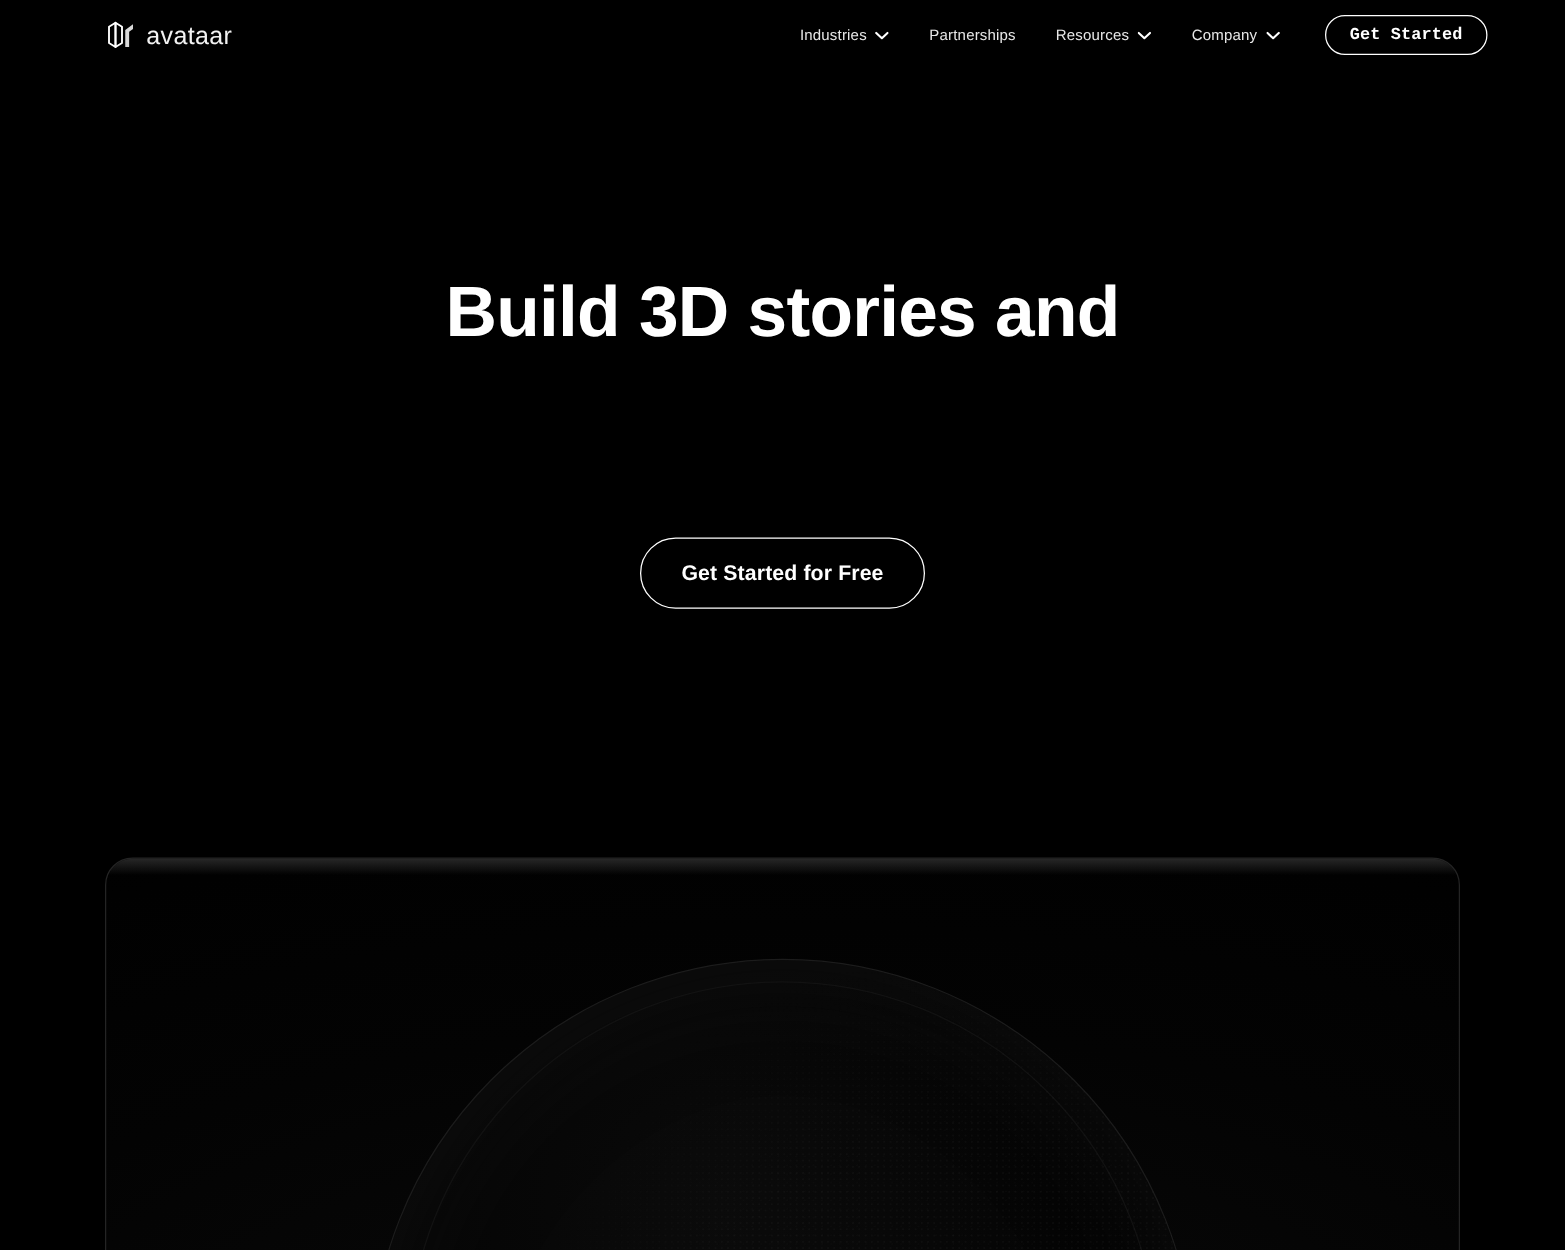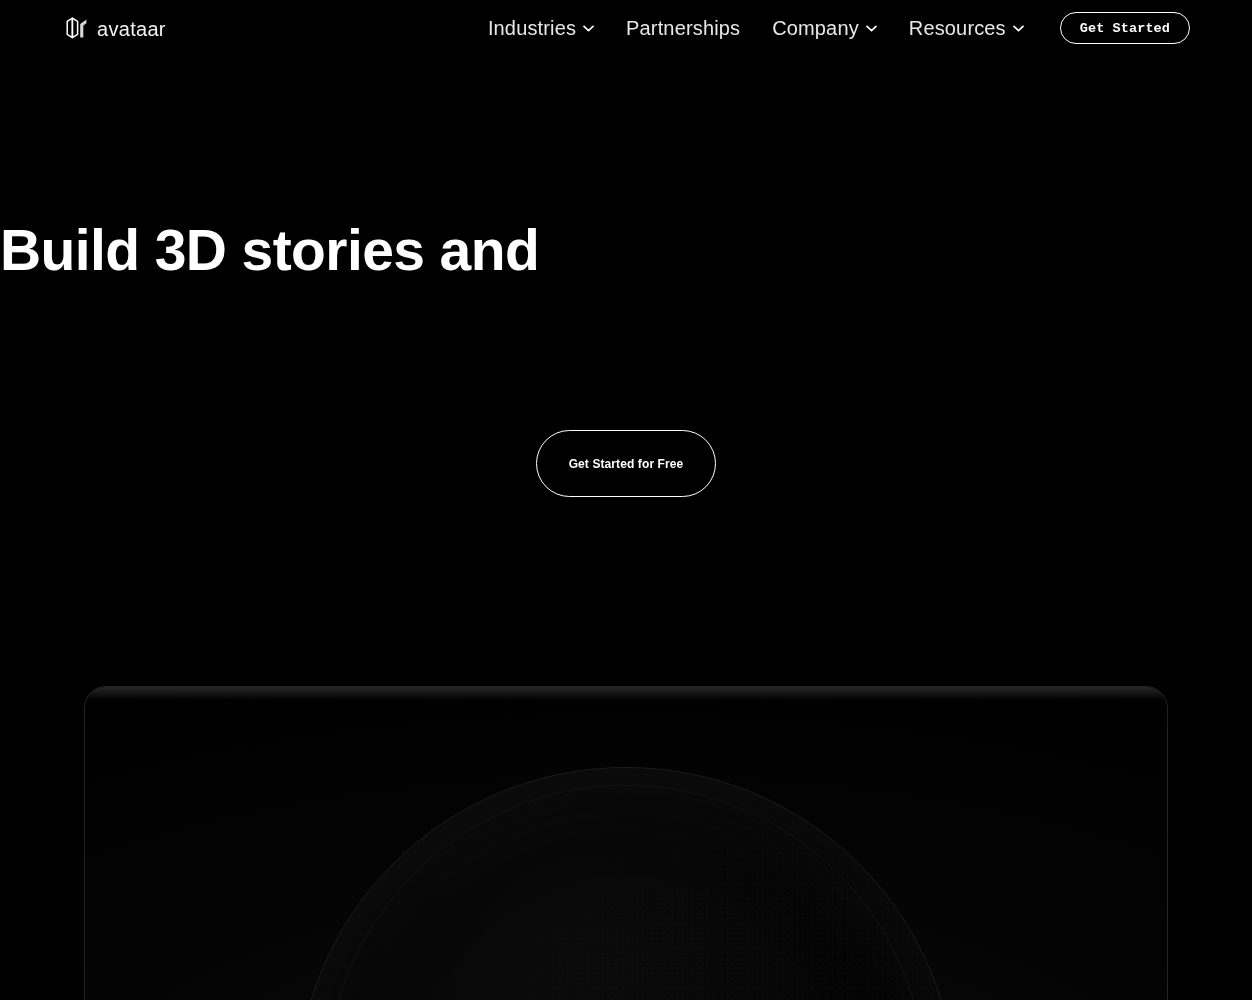--- a/index.html
+++ b/index.html
@@ -25,21 +25,21 @@
     width:1252px;
     height:56px;
     display:flex;
     align-items:center;
     background:#000000;
     z-index:40;
   }
 
   .brand {
     position:absolute;
-    left:64px;
+    left:84px;
     top:15px;
     display:flex;
     align-items:center;
     gap:7px;
     text-decoration:none;
     justify-content:flex-end;
   }
   .brand-mark { display:block; width:26px; height:26px; }
   .brand-name {
     font-size:20px;
@@ -61,21 +61,21 @@
     gap:0px;
   }
 
   .nav-item {
     display:flex;
     align-items:center;
     gap:7px;
     padding:0 16px;
     height:56px;
     color:#e8e8e8;
-    font-size:20px;
+    font-size:12px;
     font-weight:400;
     letter-spacing:0.15px;
     text-decoration:none;
     white-space:nowrap;
     cursor:pointer;
   }
   .chev { display:block; width:11px; height:7px; flex:0 0 auto; }
 
   .nav-cta {
     margin-left:20px;
@@ -105,21 +105,21 @@
     display:flex;
     flex-direction:column;
     align-items:center;
   }
 
   .hero-title {
     position:absolute;
     top:218px;
     left:0;
     width:1252px;
-    text-align:left;
+    text-align:center;
     font-size:57px;
     line-height:65px;
     font-weight:700;
     letter-spacing:-0.6px;
     color:#ffffff;
   }
   .hero-title .line { display:block; }
 
   .hero-sub {
     position:absolute;
@@ -138,27 +138,27 @@
     top:430px;
     left:0;
     width:1252px;
     display:flex;
     justify-content:center;
   }
   .hero-cta {
     display:inline-flex;
     align-items:center;
     justify-content:center;
-    height:67px;
+    height:57px;
     padding:0 32px;
     border:1.8px solid #ffffff;
     border-radius:999px;
     background:transparent;
     color:#ffffff;
-    font-size:12px;
+    font-size:17px;
     font-weight:700;
     letter-spacing:0.1px;
     cursor:pointer;
     font-family:"Liberation Sans", sans-serif;
   }
 
   
   .showcase {
     position:absolute;
     left:84px;
@@ -248,28 +248,28 @@
         <path d="M1 1.4 L5.5 5.6 L10 1.4" fill="none" stroke="#ffffff" stroke-width="1.7" stroke-linecap="round" stroke-linejoin="round"></path>
       </svg>
     </a>
 
     <a class="nav-item" href="#">
       <span>Partnerships</span>
     </a>
 
 
     <a class="nav-item" href="#">
-      <span>Company</span>
+      <span>Resources</span>
       <svg class="chev" viewBox="0 0 11 7" aria-hidden="true">
         <path d="M1 1.4 L5.5 5.6 L10 1.4" fill="none" stroke="#ffffff" stroke-width="1.7" stroke-linecap="round" stroke-linejoin="round"></path>
       </svg>
     </a>
 
     <a class="nav-item" href="#">
-      <span>Resources</span>
+      <span>Company</span>
       <svg class="chev" viewBox="0 0 11 7" aria-hidden="true">
         <path d="M1 1.4 L5.5 5.6 L10 1.4" fill="none" stroke="#ffffff" stroke-width="1.7" stroke-linecap="round" stroke-linejoin="round"></path>
       </svg>
     </a>
 
     <button class="nav-cta" type="button">Get Started</button>
   </nav>
 </header>
 
 <section class="hero">

